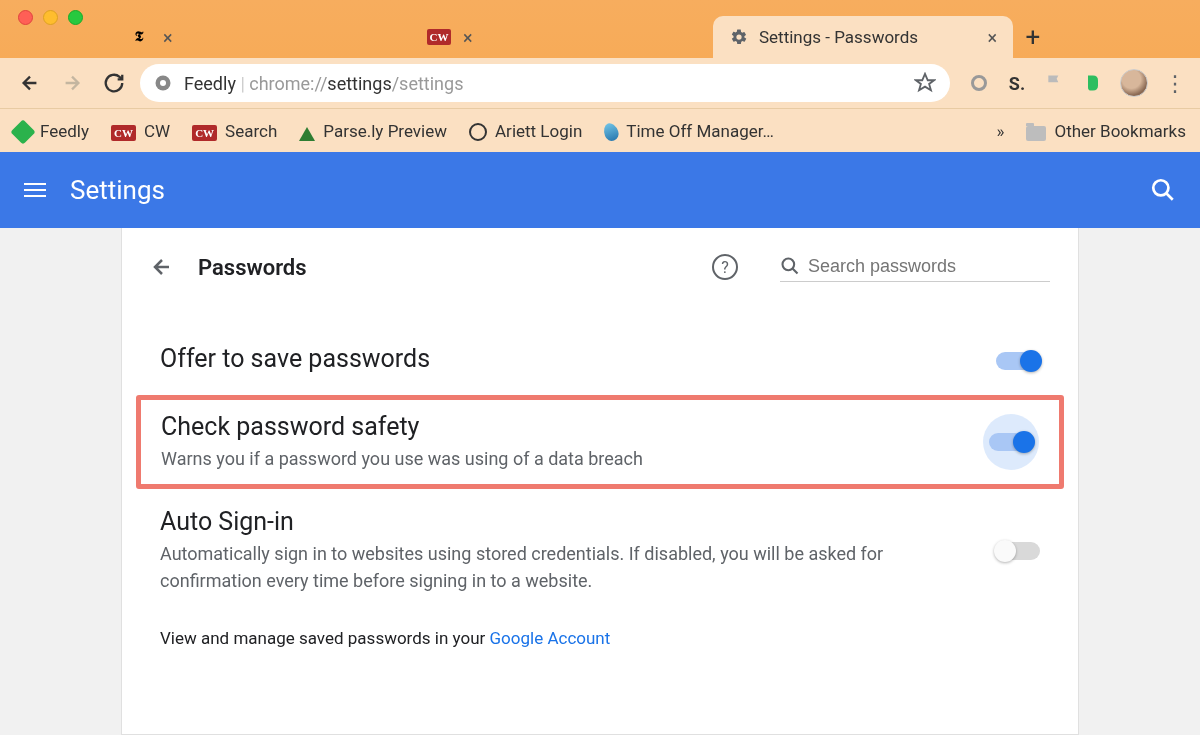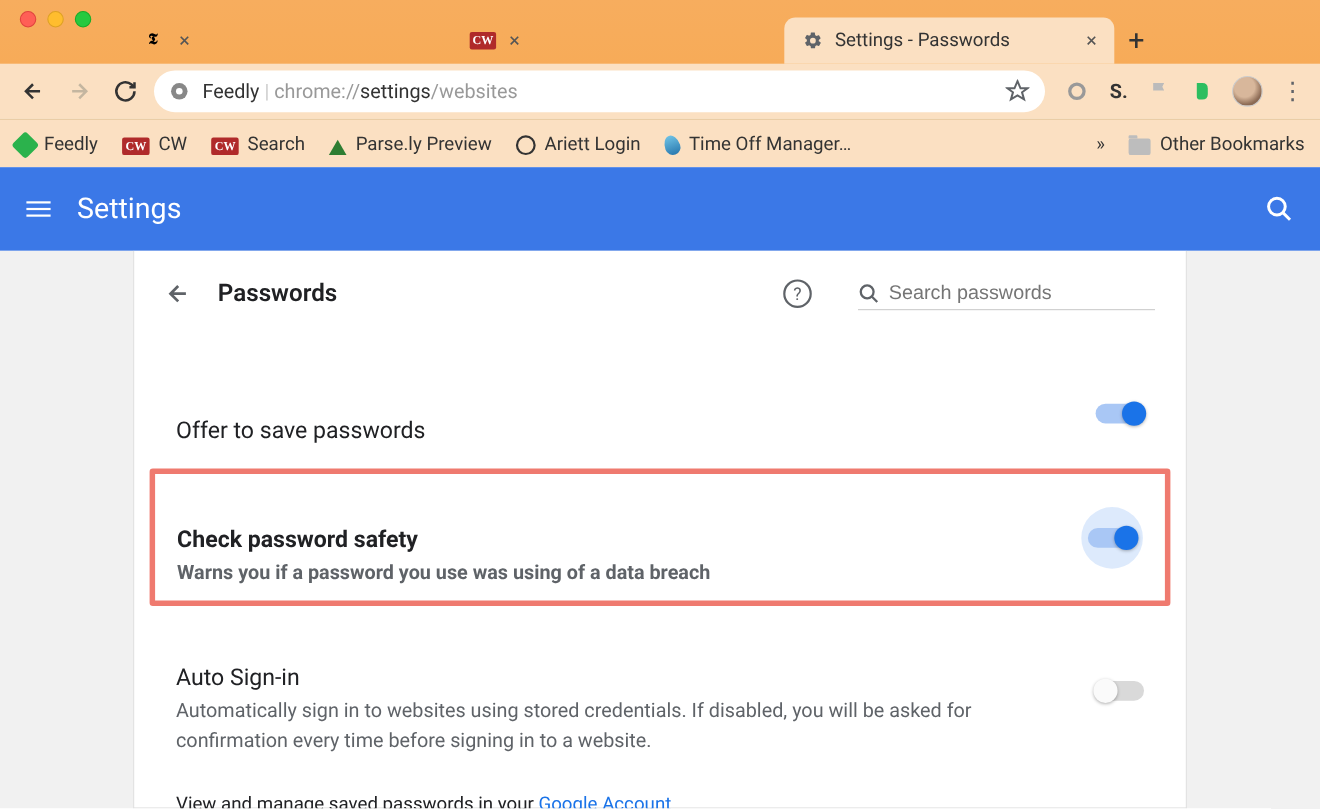--- a/index.html
+++ b/index.html
@@ -118,43 +118,42 @@
     padding: 24px 28px 80px 28px;
   }
   .card-header {
     display:flex; align-items:center; gap:24px;
     margin-bottom: 48px;
   }
   .back-arrow { color:#555; cursor:pointer; }
   .card-title { font-size:22px; font-weight:600; color:#202124; flex:0 0 auto;}
   .card-head-spacer{flex:1;}
   .help-icon { width:26px;height:26px;border:2px solid #5f6368;border-radius:50%;display:flex;align-items:center;justify-content:center;font-size:16px;color:#5f6368; margin-right:18px; cursor:pointer;}
-  .search-wrap { display:flex;align-items:center;gap:8px; border-bottom:1px solid #ccc; padding:4px 0; width:270px;}
+  .search-wrap { display:flex;gap:8px; border-bottom:1px solid #ccc; padding:4px 0; width:270px;}
   .search-wrap svg{color:#5f6368;}
   .search-input { border:none; outline:none; font-size:18px; color:#5f6368; flex:1; background:transparent;}
 
   .setting-row {
     display:flex; align-items:center; padding:14px 10px;
     gap:20px;
   }
   .setting-text { flex:1; }
-  .setting-title { font-size:21px; color:#202124; margin-bottom:4px;margin-top:36px;}
+  .setting-title { font-size:25px; color:#202124; margin-bottom:4px;}
   .setting-sub { font-size:18px; color:#5f6368; line-height:1.5;}
   .toggle { width:44px; height:18px; background:#a9c7f5; border-radius:9px; position:relative; cursor:pointer;}
   .toggle .knob{ width:22px;height:22px;border-radius:50%;background:#1a73e8; position:absolute; top:-2px; right:-2px; box-shadow:0 1px 3px rgba(0,0,0,.3);}
   .toggle.off{ background:#d9d9d9;}
   .toggle.off .knob{ background:#fafafa; left:-2px; right:auto;}
   .toggle-halo{ width:56px;height:56px;border-radius:50%; background:rgba(26,115,232,.15); display:flex;align-items:center;justify-content:center;}
   
   .highlight-box {
     border:5px solid #ef7a6f;
     border-radius:3px;
     margin: 4px -14px;
     padding: 8px 20px;
-    font-weight: bold;
   }
 
   .link-row { padding:20px 10px; font-size:17px; color:#202124;}
   .link-row a{ color:#1a73e8; text-decoration:none;}
 
   svg { display:block; }
 </style>
 </head>
 <body>
 
@@ -208,21 +207,21 @@
         </svg>
     </div>
     <div class="addressbar">
       <svg width="18" height="18" viewBox="0 0 24 24">
           <circle cx="12" cy="12" r="10" fill="#888"></circle>
           <circle cx="12" cy="12" r="4" fill="#fff"></circle>
         </svg>
       <span class="url">
         <span class="dark">Feedly</span>
         <span class="divider"> | </span>
-        <span class="dim">chrome://</span><span class="dark">settings</span><span class="dim">/websites</span>
+        <span class="dim">chrome://</span><span class="dark">settings</span><span class="dim">/settings</span>
       </span>
       <svg width="20" height="20" viewBox="0 0 24 24" fill="#5f6368">
           <path d="M4 5h16M4 10h16M4 15h10"></path>
         </svg>
       <svg width="22" height="22" viewBox="0 0 24 24" fill="none" stroke="#5f6368" stroke-width="2">
           <path d="M12 2l3 7h7l-5.5 4 2 7L12 16l-6.5 4 2-7L2 9h7z"></path>
         </svg>
     </div>
     <div class="ext-icons">
       <div class="ext-icon">

